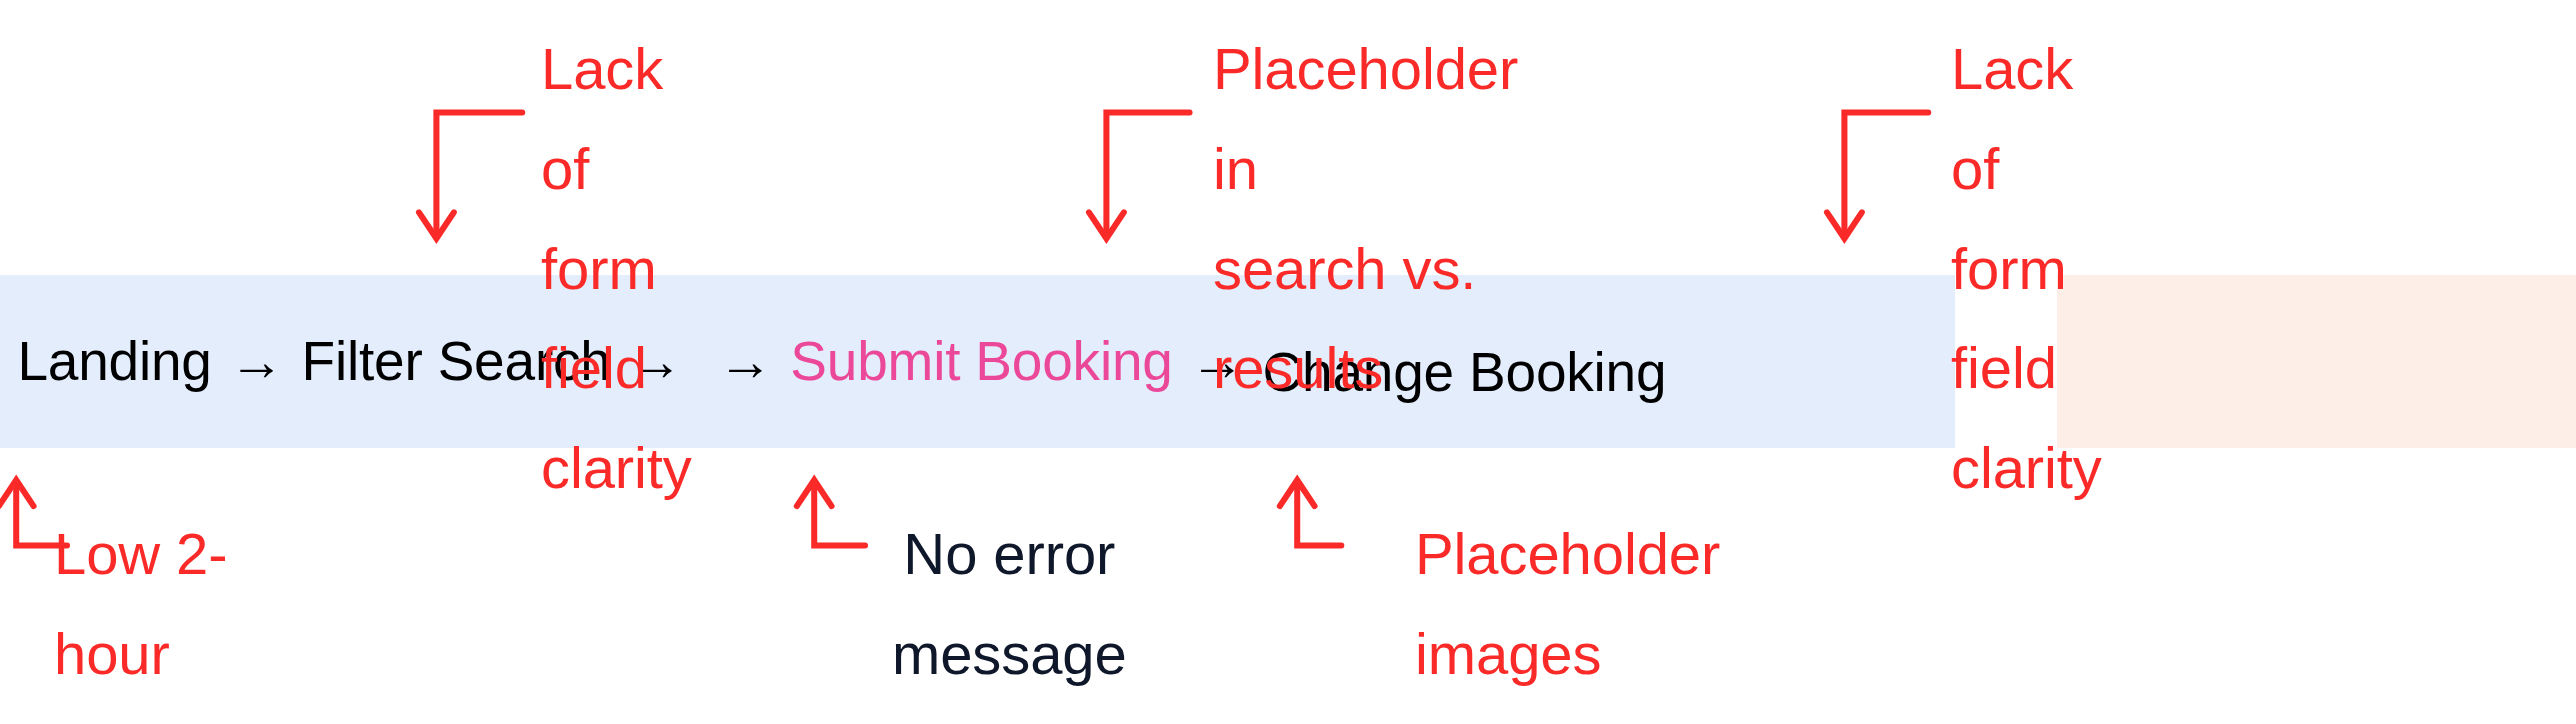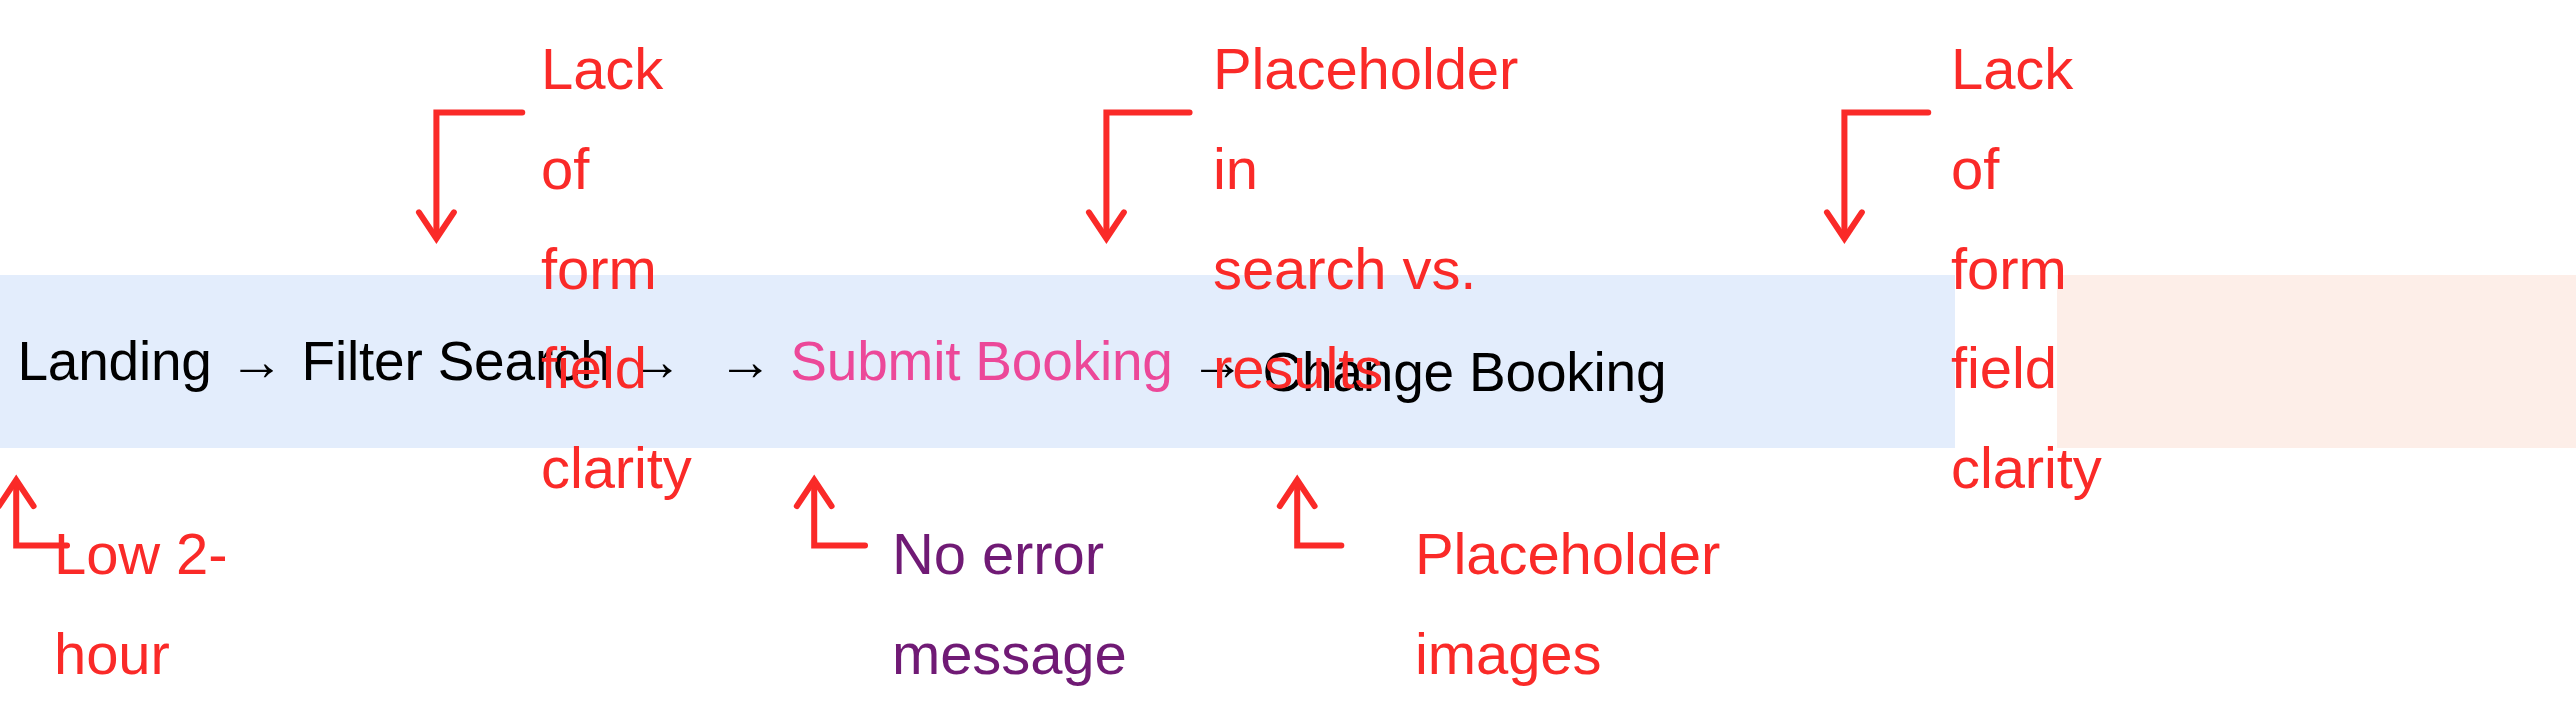--- a/index.html
+++ b/index.html
@@ -127,21 +127,21 @@
   </svg>
   <div class="anno-text" style="left: 54px; top: 504px; color: rgb(250, 42, 40);">Low 2-hour
 limit salience</div>
 </div>
 
 <div class="annotation">
   <svg class="anno-connector" style="left:798px; top:470px;" width="114" height="107" viewBox="0 0 170 160">
     <path d="M 100 113 L 24 113 L 24 20" fill="none" stroke="#FA2A28" stroke-width="9" stroke-linecap="round" stroke-linejoin="miter"></path>
     <path d="M -2 54 L 24 15 L 50 54" fill="none" stroke="#FA2A28" stroke-width="9" stroke-linecap="round" stroke-linejoin="miter"></path>
   </svg>
-  <div class="anno-text" style="left: 892px; top: 504px; color: #701a75;">No error
+  <div class="anno-text" style="left: 892px; top: 504px; color: #0f172a; text-align: center;">No error
 message</div>
 </div>
 
 <div class="annotation">
   <svg class="anno-connector" style="left:1281px; top:470px;" width="114" height="107" viewBox="0 0 170 160">
     <path d="M 90 113 L 24 113 L 24 20" fill="none" stroke="#FA2A28" stroke-width="9" stroke-linecap="round" stroke-linejoin="miter"></path>
     <path d="M -2 54 L 24 15 L 50 54" fill="none" stroke="#FA2A28" stroke-width="9" stroke-linecap="round" stroke-linejoin="miter"></path>
   </svg>
   <div class="anno-text" style="left: 1415px; top: 504px; color: rgb(250, 42, 40);">Placeholder
 images</div>

